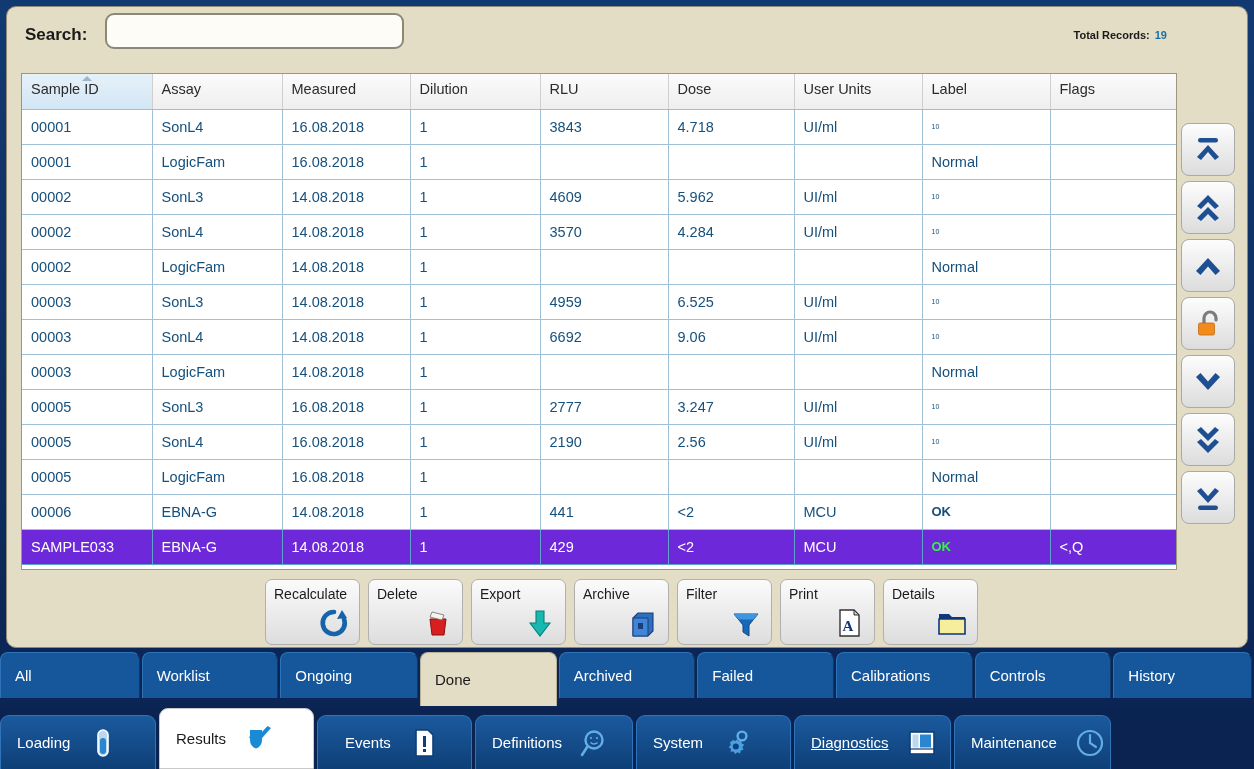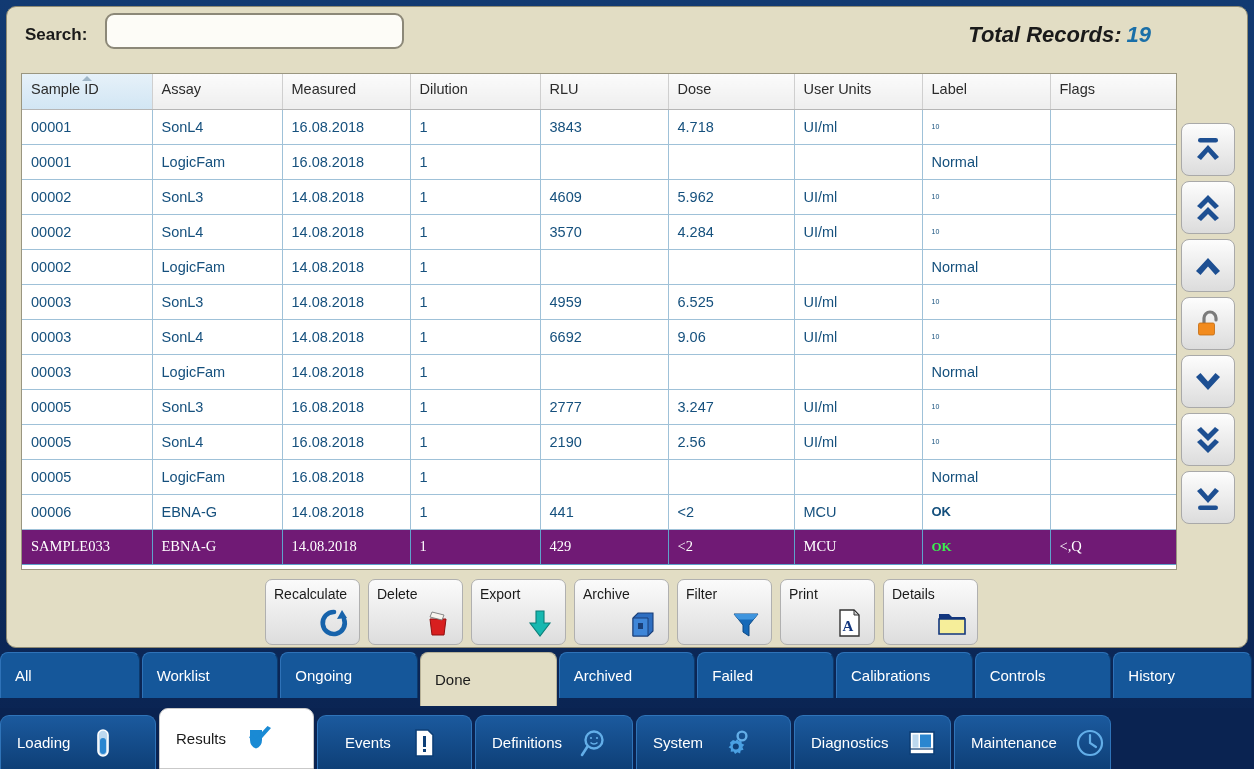--- a/index.html
+++ b/index.html
@@ -40,25 +40,24 @@
     width: 299px; height: 36px;
     background: #fdfcf7;
     border: 2px solid #8c8878;
     border-radius: 9px;
     font-family: "Liberation Sans", sans-serif;
     font-size: 15px; color: #222;
     padding: 0 8px;
     outline: none;
   }
   .total-records {
-    position: absolute; right: 96px; top: 28px;
+    position: absolute; right: 80px; top: 28px;
     transform: translateY(-50%);
-    font-size: 22px; font-weight: bold; color: #1a1a1a;
+    font-size: 11px; font-weight: bold; color: #1a1a1a;
     white-space: nowrap;
-    font-style: italic;
   }
   .total-records .num { color: #1a6fa8; margin-left: 5px; }
 
   
   .table-wrap {
     position: absolute;
     left: 14px; top: 66px;
     width: 1156px; height: 497px;
     background: #ffffff;
     border: 1px solid #9a9680;
@@ -98,25 +97,24 @@
     height: 35px;
     border-right: 1px solid #9fc1d8;
     border-bottom: 1px solid #9fc1d8;
     padding: 0 0 0 9px;
     color: #15507d;
     white-space: nowrap;
     overflow: hidden;
   }
   table.grid td:last-child, table.grid th:last-child { border-right: none; }
   tr.selected td {
-    background: #701a75;
+    background: #6d28d9;
     color: #ffffff;
     border-right-color: #5ea3cb;
     border-bottom-color: #5ea3cb;
-    font-family: Liberation Serif, serif;
   }
   td.label-normal { color: #222222; }
   td.label-ok { color: #22bb33; font-weight: bold; font-size: 13px; }
   tr.selected td.label-ok { color: #3bee4f; }
   td.label-tiny { color: #4dd27a; font-size: 7px; vertical-align: middle; }
   td.flags { color: #15507d; }
 
   
   .sidebtns {
     position: absolute;
@@ -603,21 +601,21 @@
       <div class="mtab" style="width: 155px;">
         <span class="mlbl">System</span>
         <span class="mico">
           <svg width="30" height="30" viewBox="0 0 30 30">
             <circle cx="21" cy="8" r="4.4" fill="none" stroke="#63aee8" stroke-width="2.4"></circle>
             <path d="M12 12 l2.6 1 l1.6 -2 l1.7 2.3 l2.6 -.6 l.2 2.9 l2.6 1.2 l-1.9 2.2 l1.1 2.7 l-2.8 .8 l-.6 2.9 l-2.7 -1.1 l-2.3 1.8 l-1.5 -2.5 l-2.9 .1 l.3 -2.9 l-2.4 -1.6 l2.1 -2 l-.7 -2.8 z" fill="#4aa0e2"></path>
             <circle cx="14.8" cy="18.6" r="3" fill="#0e3f77"></circle>
           </svg>
         </span>
       </div>
-      <div class="mtab" style="width: 157px;">
+      <div class="mtab" style="width: 157px; text-decoration: underline;">
         <span class="mlbl">Diagnostics</span>
         <span class="mico">
           <svg width="30" height="30" viewBox="0 0 30 30">
             <rect x="3" y="4" width="24" height="22" fill="#ffffff" stroke="#0d3f77" stroke-width="1.6"></rect>
             <rect x="5.5" y="6.5" width="6" height="13" fill="#bcd8ef"></rect>
             <rect x="13" y="6.5" width="11" height="13" fill="#2a86d0"></rect>
             <path d="M3 21 h24" stroke="#0d3f77" stroke-width="1.2"></path>
           </svg>
         </span>
       </div>

